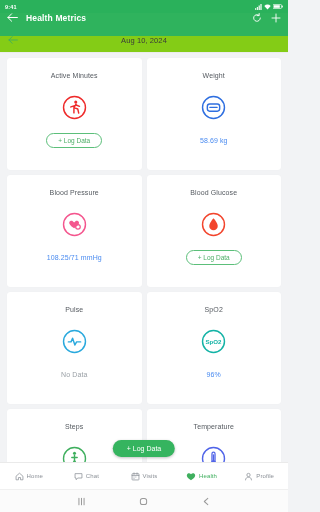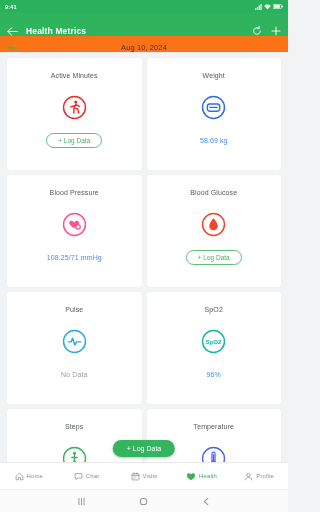--- a/index.html
+++ b/index.html
@@ -24,38 +24,38 @@
     font-size:5.5px; color:#ffffff; font-weight:bold; letter-spacing:.2px;
   }
   .status-icons { display:flex; align-items:center; gap:2px; }
   .status-icons svg { display:block; }
 
   
   .appbar {
     height:23px;
     background:#2fb35d;
     display:flex;
-    align-items:flex-end;
+    align-items:flex-start;
     padding:0 7px;
     color:#fff;
   }
   .appbar-back { width:14px; display:flex; align-items:center; justify-content:flex-start; cursor:pointer; }
   .appbar-title {
     font-size:8.5px; font-weight:bold; letter-spacing:.15px; margin-left:5px; flex:1;
     white-space:nowrap;
   }
   .appbar-actions { display:flex; align-items:center; gap:9px; }
   .appbar-actions > span { display:flex; align-items:center; cursor:pointer; }
 
   
   .daterow {
     height:17px;
-    background:#f97316;
-    display:flex;
-    align-items:flex-end;
+    background:#84cc16;
+    display:flex;
+    align-items:flex-start;
     position:relative;
     border-bottom:1px solid #ececec;
   }
   .date-prev { position:absolute; left:8px; display:flex; align-items:center; cursor:pointer; }
   .date-label {
     flex:1; text-align:center; font-size:7.5px; color:#3b3b3b; letter-spacing:.1px;
   }
 
   
   .content {

